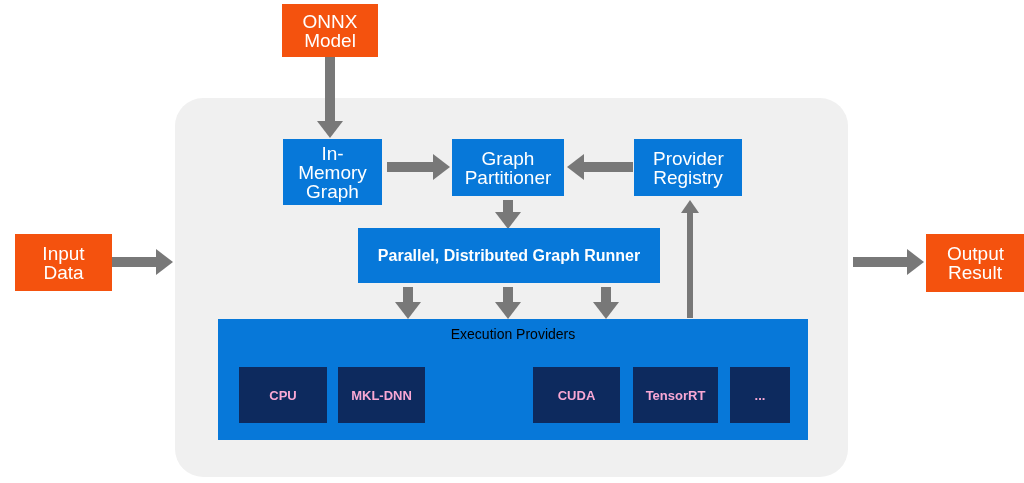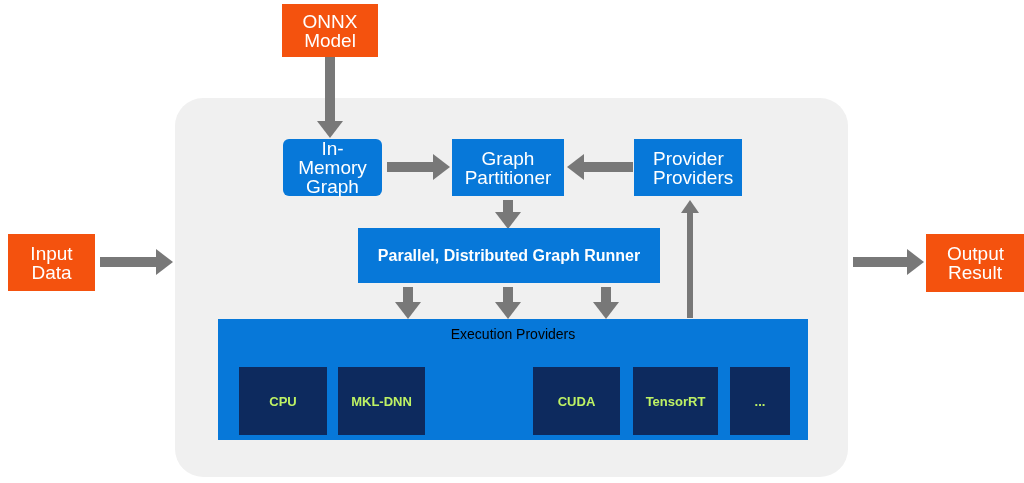--- a/index.html
+++ b/index.html
@@ -23,23 +23,23 @@
   .runner{font-size:16px;font-weight:bold;}
   .ep-box{
     position:absolute; left:218px; top:319px; width:590px; height:121px;
     background:var(--blue,#0778d9);
   }
   .ep-title{
     position:absolute; top:7px; left:0; width:100%; text-align:center;
     color:#000000; font-size:14px;
   }
   .chip{
-    position:absolute; top:48px; height:68px; background:var(--navy,#0d2a5e);
+    position:absolute; top:48px; height:56px; background:var(--navy,#0d2a5e);
     display:flex; align-items:center; justify-content:center;
-    color:#bef264; font-size:13px; font-weight:600; white-space:nowrap;
+    color:#f9a8d4; font-size:13px; font-weight:600; white-space:nowrap;
   }
   
   .arrow{position:absolute; background:var(--arrow,#787878);}
   .arrow.h{height:10px;}
   .arrow.v{width:10px;}
   .arrow.v.thin{width:6px;}
   .arrow i{position:absolute; width:0; height:0; display:block;}
   .head-right{
     left:100%; top:50%; transform:translateY(-50%);
     border-left:17px solid var(--arrow,#787878);
@@ -103,38 +103,38 @@
     </div>
 
   <div class="arrow h" style="left:853px; top:257px; width:54px;">
       <i class="head-right"></i>
     </div>
 
   <div class="node orange" style="left:282px; top:4px; width:96px; height:53px;">
     <span class="lbl w58">ONNX Model</span>
   </div>
 
-  <div class="node orange" style="left:8px; top:234px; width:87px; height:57px;">
+  <div class="node orange" style="left:15px; top:234px; width:97px; height:57px;">
     <span class="lbl w48">Input Data</span>
   </div>
 
   <div class="node orange" style="left:926px; top:234px; width:98px; height:58px;">
     <span class="lbl w56">Output Result</span>
   </div>
 
-  <div class="node blue" style="left:283px; top:139px; width:99px; height:57px;border-radius:6px;">
+  <div class="node blue" style="left:283px; top:139px; width:99px; height:66px;">
     <span class="lbl w84">In-Memory Graph</span>
   </div>
 
   <div class="node blue" style="left:452px; top:139px; width:112px; height:57px;">
     <span class="lbl w88">Graph Partitioner</span>
   </div>
 
   <div class="node blue" style="left:634px; top:139px; width:108px; height:57px;">
-    <span class="lbl w70">Provider Providers</span>
+    <span class="lbl w70">Provider Registry</span>
   </div>
 
   <div class="node blue runner" style="left:358px; top:228px; width:302px; height:55px;">
     <span class="lbl">Parallel, Distributed Graph Runner</span>
   </div>
 
   <div class="ep-box">
     <div class="ep-title">Execution Providers</div>
     <div class="chip" style="left:21px;  width:88px;">CPU</div>
     <div class="chip" style="left:120px; width:87px;">MKL-DNN</div>

